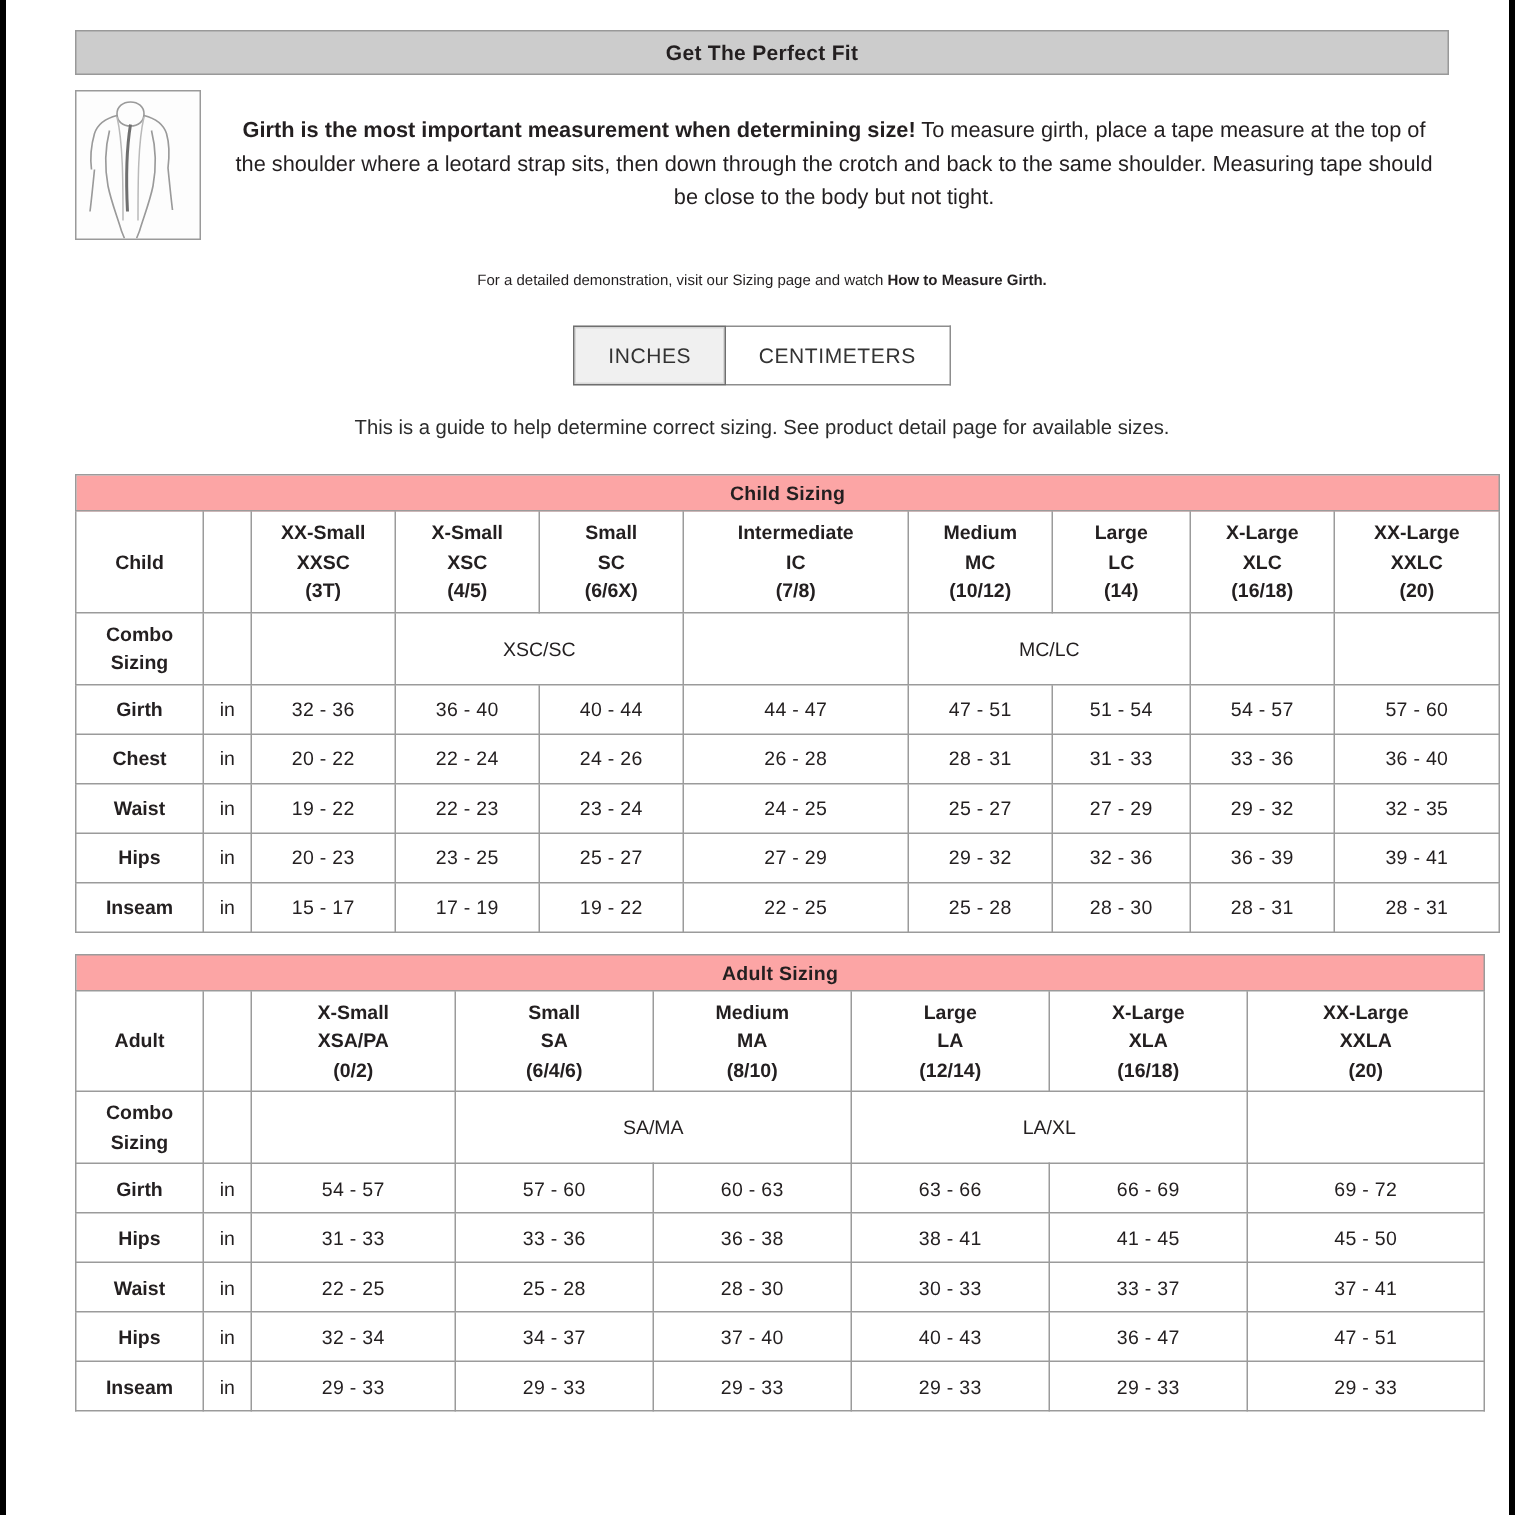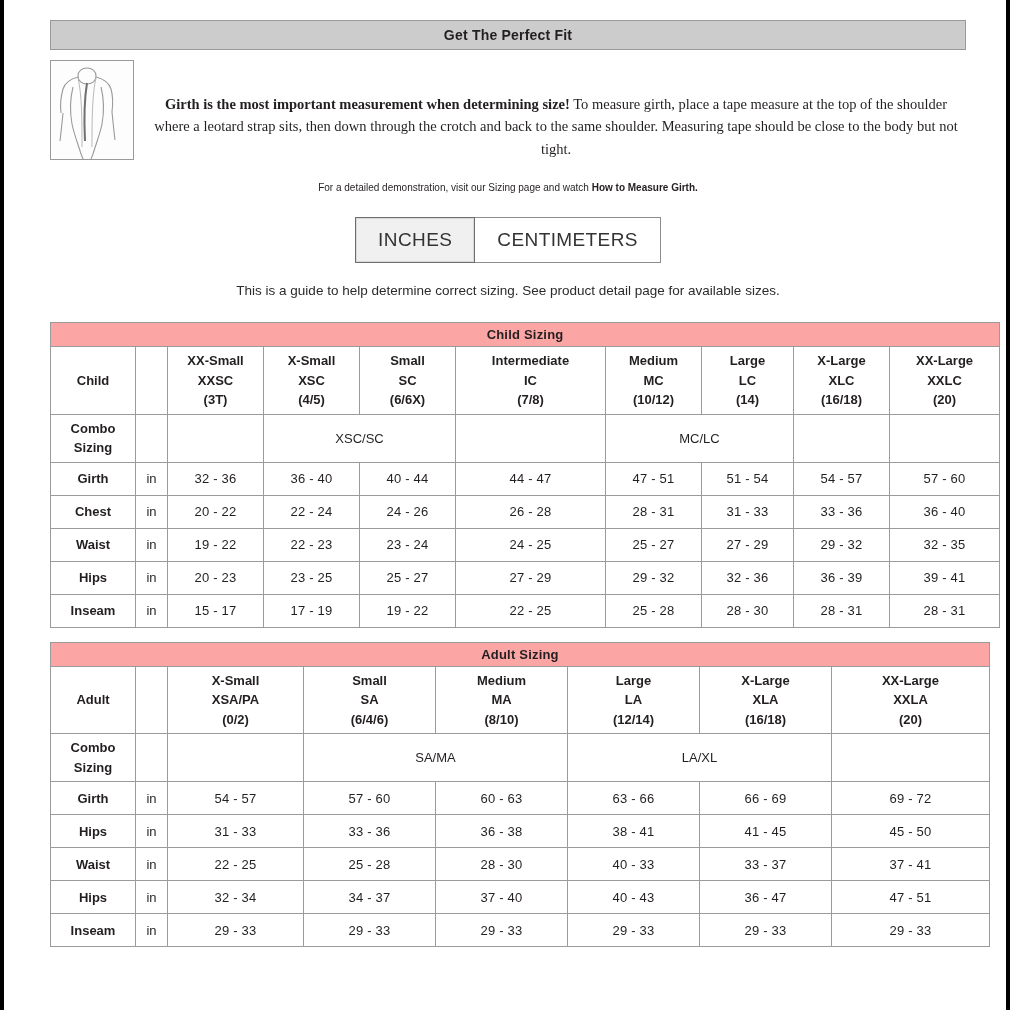--- a/index.html
+++ b/index.html
@@ -30,23 +30,22 @@
     background: #cccccc;
     border: 1px solid #999;
     text-align: center;
     font-weight: bold;
     font-size: 14px;
     padding: 6px 0;
     letter-spacing: .2px;
   }
   .fit-body {
     display: flex;
-    align-items: flex-end;
+    align-items: center;
     padding: 8px 0 0 0;
-    font-family: Liberation Serif, serif;
   }
   .leotard-figure {
     flex: 0 0 auto;
     width: 82px;
     height: 98px;
     border: 1px solid #9a9a9a;
     margin-top: 2px;
     margin-right: 12px;
     background: #fdfdfd;
     position: relative;
@@ -68,21 +67,21 @@
   .fit-note b { font-weight: bold; }
 
   
   .unit-toggle {
     display: flex;
     justify-content: center;
     margin-top: 24px;
   }
   .unit-btn {
     border: 1px solid #8d8d8d;
-    font-size: 19px;
+    font-size: 14px;
     padding: 11px 22px;
     background: #fff;
     color: #333;
     letter-spacing: .4px;
     cursor: pointer;
   }
   .unit-btn.active {
     background: #f0f0f0;
     border-color: #6f6f6f;
     box-shadow: inset 0 0 0 1px #d8d8d8;
@@ -401,21 +400,21 @@
         <td class="val">38 - 41</td>
         <td class="val">41 - 45</td>
         <td class="val">45 - 50</td>
       </tr>
       <tr class="data-row">
         <td class="rowlabel">Waist</td>
         <td class="unit-cell">in</td>
         <td class="val">22 - 25</td>
         <td class="val">25 - 28</td>
         <td class="val">28 - 30</td>
-        <td class="val">40 - 33</td>
+        <td class="val">30 - 33</td>
         <td class="val">33 - 37</td>
         <td class="val">37 - 41</td>
       </tr>
       <tr class="data-row">
         <td class="rowlabel">Hips</td>
         <td class="unit-cell">in</td>
         <td class="val">32 - 34</td>
         <td class="val">34 - 37</td>
         <td class="val">37 - 40</td>
         <td class="val">40 - 43</td>

